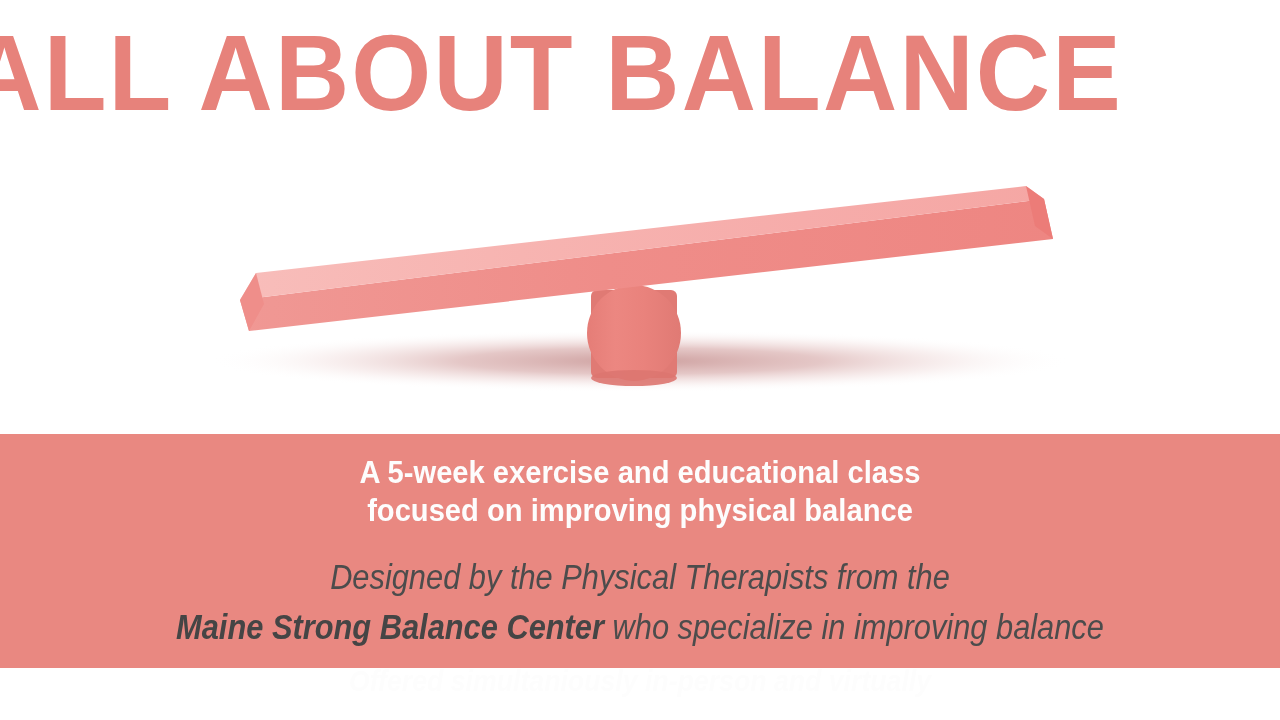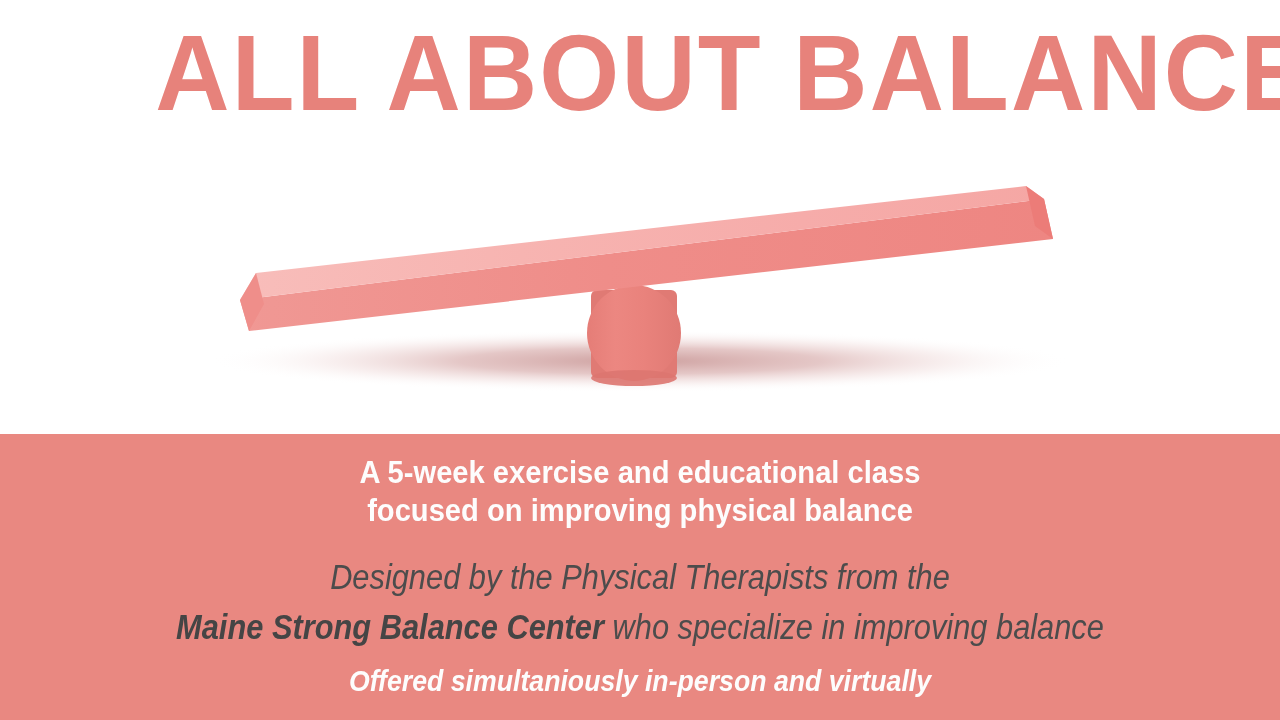--- a/index.html
+++ b/index.html
@@ -19,21 +19,21 @@
 
   
   #title-area {
     position: absolute;
     left: 0;
     top: 0;
     width: 1278px;
     height: 140px;
     display: flex;
     align-items: center;
-    justify-content: flex-end;
+    justify-content: flex-start;
   }
   #main-title {
     font-family: "Liberation Sans", sans-serif;
     font-weight: bold;
     font-size: 97px;
     line-height: 1;
     letter-spacing: 2px;
     color: #e7827b;
     transform: scaleX(1.06) scaleY(1.10);
     transform-origin: center center;
@@ -58,21 +58,21 @@
     height: 294px;
     display: block;
   }
 
   
   #info-band {
     position: absolute;
     left: 0;
     top: 434px;
     width: 1280px;
-    height: 286px;
+    height: 234px;
     background: #e98881;
   }
 
   .band-head {
     position: absolute;
     left: 0;
     width: 1280px;
     text-align: center;
     color: #fdfdfd;
     font-family: "Liberation Sans", sans-serif;

